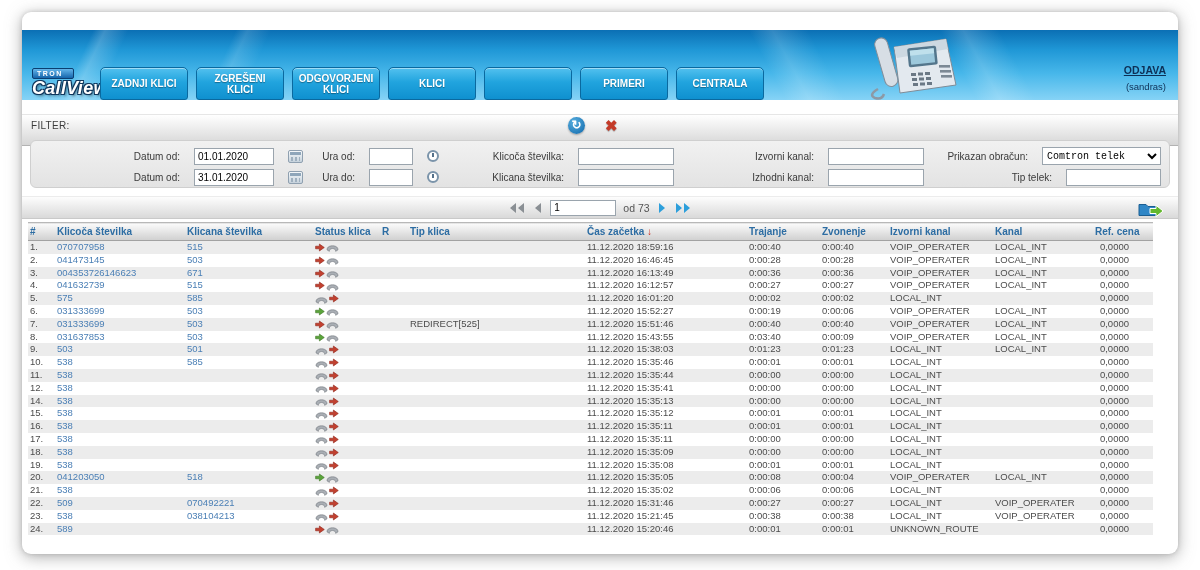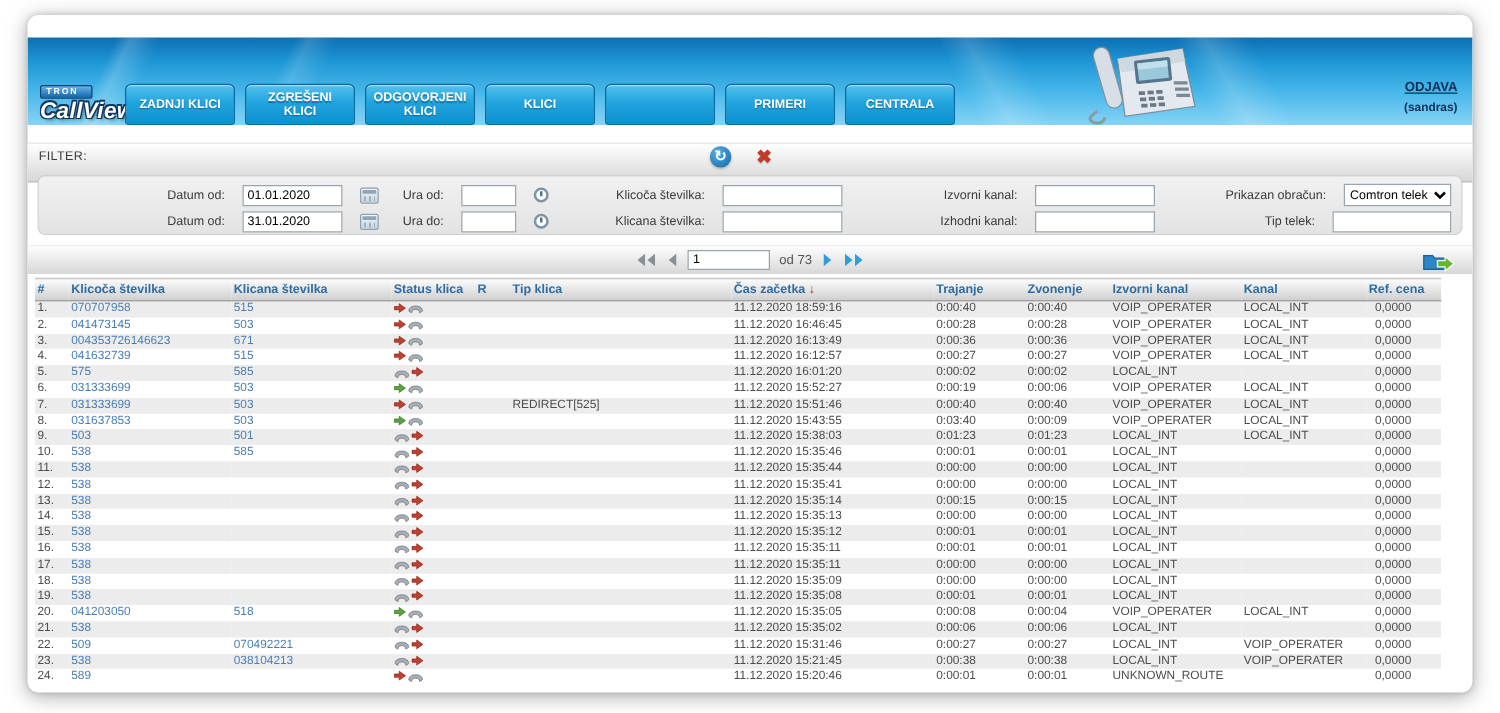--- a/index.html
+++ b/index.html
@@ -22,41 +22,41 @@
     text-shadow:-1px -1px 0 #10365c,1px -1px 0 #10365c,-1px 1px 0 #10365c,1px 1px 0 #10365c,2px 2px 3px rgba(0,0,0,.45);}
   .tab-bar{position:absolute;left:78px;bottom:0;display:flex;gap:8px;z-index:2;}
   .tab{width:88px;height:33px;box-sizing:border-box;display:flex;align-items:center;justify-content:center;
     text-align:center;padding:2px 6px;cursor:pointer;
     background:linear-gradient(180deg,#53c1ef 0%,#21a4de 45%,#0f90cf 100%);
     border:1px solid #0a699f;border-radius:5px 5px 3px 3px;color:#fff;font-size:10px;font-weight:bold;
     line-height:11px;text-shadow:0 1px 1px rgba(0,0,0,.35);box-shadow:inset 0 1px 0 rgba(255,255,255,.45);}
   .phone{position:absolute;left:842px;top:1px;z-index:2;}
   .logout{position:absolute;right:12px;bottom:6px;text-align:right;z-index:2;}
   .logout .link{color:#0d2f55;font-weight:bold;font-size:10.5px;text-decoration:underline;cursor:pointer;display:block;}
-  .logout .user{color:#0d2f55;font-size:9.5px;font-weight:bold;}
+  .logout .user{color:#0d2f55;font-size:9.5px;font-weight:normal;}
   
   .filter-bar{position:absolute;left:0;top:102px;width:100%;height:32px;box-sizing:border-box;
     background:linear-gradient(#ffffff,#d6d6d6);border-top:1px solid #e6e6e6;border-bottom:1px solid #b3b3b3;}
   .filter-title{position:absolute;left:9px;top:5px;font-size:10px;color:#3c3c3c;letter-spacing:.3px;}
   .filter-actions{position:absolute;left:546px;top:2px;display:flex;gap:20px;align-items:center;}
   .icon-refresh{display:inline-block;width:17px;height:17px;border-radius:50%;cursor:pointer;
     background:radial-gradient(circle at 35% 30%,#57aede,#0f67ab);color:#fff;font-size:12px;font-weight:bold;
     text-align:center;line-height:16px;box-shadow:0 1px 2px rgba(0,0,0,.3);}
   .icon-clear{color:#c43a28;font-size:15px;font-weight:bold;line-height:17px;cursor:pointer;
     text-shadow:0 1px 1px rgba(0,0,0,.3);}
   
   .filter-panel{position:absolute;left:8px;top:128px;width:1140px;height:48px;box-sizing:border-box;
     background:linear-gradient(#f1f1f1,#e3e3e3);border:1px solid #cfcfcf;border-radius:6px;
     padding:6px 8px 5px 10px;display:grid;grid-template-columns:262px 136px 235px 250px 1fr;}
   .fgroup{display:grid;grid-template-rows:1fr 1fr;row-gap:3px;}
   .frow{display:flex;align-items:center;gap:14px;justify-content:flex-end;}
   .flabel{font-size:10px;color:#3a3a3a;white-space:nowrap;}
   .fin{height:15px;border:1px solid #9aa4ad;background:#fff;font-size:10px;padding:0 3px;font-family:inherit;box-sizing:content-box;}
   .in-date{width:72px;} .in-time{width:36px;} .in-num{width:88px;} .in-chan{width:88px;} .in-type{width:87px;}
-  .fsel{height:18px;width:86px;font-size:10px;border:1px solid #9aa4ad;background:#fff;font-family:Liberation Sans, sans-serif;}
+  .fsel{height:18px;width:119px;font-size:10px;border:1px solid #9aa4ad;background:#fff;font-family:Liberation Mono, monospace;}
   .cal{display:inline-block;width:15px;height:13px;box-sizing:border-box;border:1px solid #8fa0b0;border-radius:2px;
     background:linear-gradient(#f5f8fa,#c6d2dc);position:relative;cursor:pointer;}
   .cal::before{content:"";position:absolute;left:1px;right:1px;top:1px;height:3px;background:#8fa6ba;}
   .cal::after{content:"";position:absolute;left:2px;top:6px;width:9px;height:4px;
     background:repeating-linear-gradient(90deg,#9fb0bf 0 2px,transparent 2px 4px);}
   .clock{display:inline-block;width:12px;height:12px;box-sizing:border-box;border:2px solid #7b94aa;border-radius:50%;
     background:#fff;position:relative;cursor:pointer;}
   .clock::before{content:"";position:absolute;left:3px;top:1px;width:2px;height:4px;background:#55718a;}
   
   .page-bar{position:absolute;left:0;top:184px;width:100%;height:23px;box-sizing:border-box;
@@ -521,41 +521,20 @@
               <td></td>
               <td></td>
               <td>11.12.2020 15:35:41</td>
               <td>0:00:00</td>
               <td>0:00:00</td>
               <td>LOCAL_INT</td>
               <td></td>
               <td class="cost">0,0000</td>
             </tr>
             <tr>
-              <td>13.</td>
-              <td class="link">538</td>
-              <td class="link"></td>
-              <td><span class="status-wrap">
-                  <svg width="13" height="10" viewBox="0 0 13 10" style="display:block">
-                    <path d="M1.1 8 C0.2 2.4 12.8 2.4 11.9 8 L9.6 9.3 C10 5.6 3 5.6 3.4 9.3 Z" fill="#a9aeb4" stroke="#73797f" stroke-width="0.6" stroke-linejoin="round"></path>
-                  </svg>
-                  <svg width="10" height="9" viewBox="0 0 10 9" style="display:block">
-                    <path d="M0.6 3.2 H4.4 V1 L9.3 4.5 4.4 8 V5.8 H0.6 Z" fill="#c2402f" stroke="#8e2418" stroke-width="0.6"></path>
-                  </svg>
-                </span></td>
-              <td></td>
-              <td></td>
-              <td>11.12.2020 15:35:14</td>
-              <td>0:00:15</td>
-              <td>0:00:15</td>
-              <td>LOCAL_INT</td>
-              <td></td>
-              <td class="cost">0,0000</td>
-            </tr>
-            <tr>
               <td>14.</td>
               <td class="link">538</td>
               <td class="link"></td>
               <td><span class="status-wrap">
                   <svg width="13" height="10" viewBox="0 0 13 10" style="display:block">
                     <path d="M1.1 8 C0.2 2.4 12.8 2.4 11.9 8 L9.6 9.3 C10 5.6 3 5.6 3.4 9.3 Z" fill="#a9aeb4" stroke="#73797f" stroke-width="0.6" stroke-linejoin="round"></path>
                   </svg>
                   <svg width="10" height="9" viewBox="0 0 10 9" style="display:block">
                     <path d="M0.6 3.2 H4.4 V1 L9.3 4.5 4.4 8 V5.8 H0.6 Z" fill="#c2402f" stroke="#8e2418" stroke-width="0.6"></path>
                   </svg>

